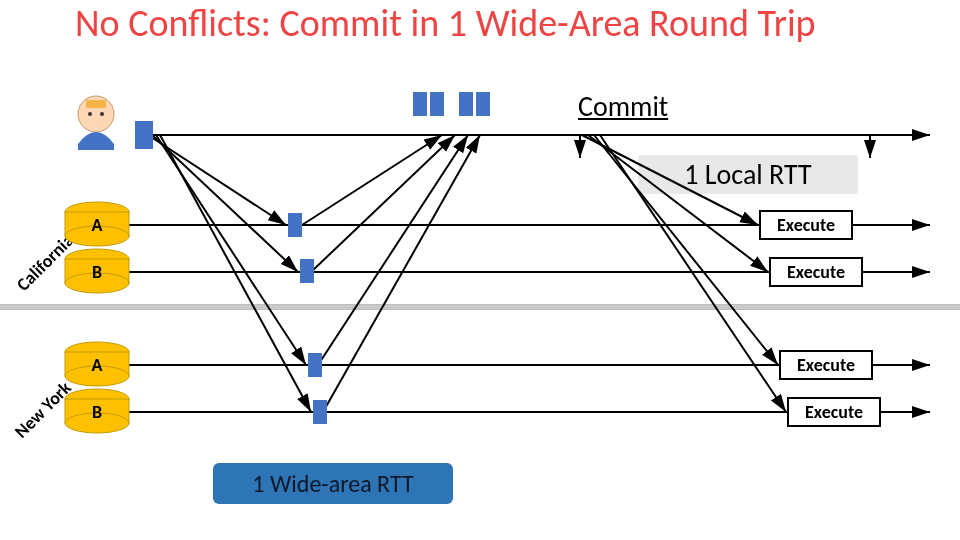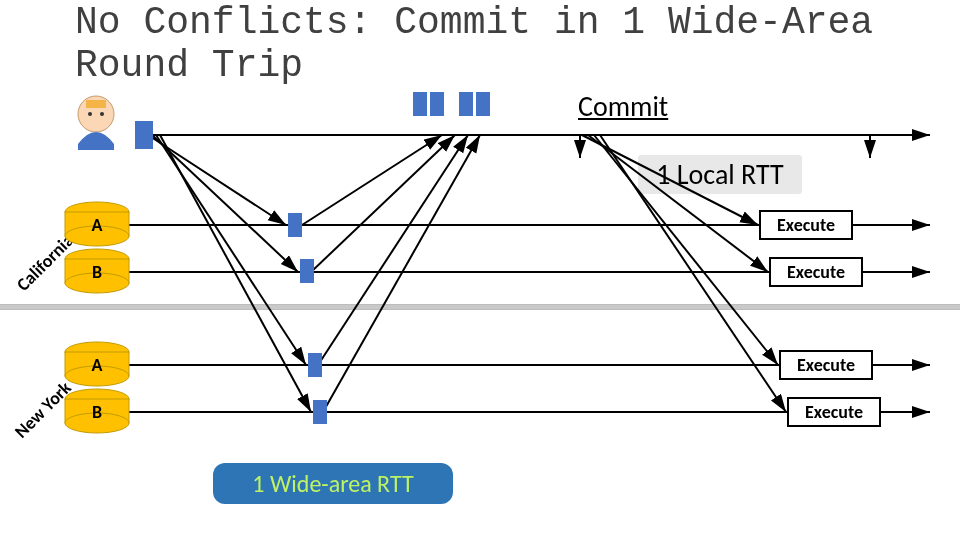--- a/index.html
+++ b/index.html
@@ -1,22 +1,22 @@
 <!DOCTYPE html>
 <html><head>
 <meta charset="utf-8">
 <style>
   * { box-sizing: border-box; margin: 0; padding: 0; }
   html, body { width: 960px; height: 540px; font-family: "Segoe UI", Calibri, Arial, sans-serif; background: #fff; overflow: hidden; }
   .stage { position: relative; width: 960px; height: 540px; }
-  .title { position: absolute; left: 75px; top: 2px; width: 800px; font-size: 38px; color: #404040; line-height: 1.12; font-family: Liberation Mono, monospace; }
+  .title { position: absolute; left: 75px; top: 2px; width: 800px; font-size: 38px; color: #ef4444; line-height: 1.12; }
   .preaccept { position: absolute; left: 127px; top: 89px; font-size: 28px; text-decoration: underline; }
   .commit { position: absolute; left: 578px; top: 89px; font-size: 28px; text-decoration: underline; }
-  .localrtt { position: absolute; left: 638px; top: 155px; width: 164px; text-align: center; font-size: 28px; background: #e8e8e8; border-radius: 3px; padding: 2px 6px; }
-  .widelabel { position: absolute; left: 213px; top: 463px; width: 240px; text-align: center; background: #2E75B6; color: #bef264; font-size: 24px; padding: 6px 8px; border-radius: 12px; }
+  .localrtt { position: absolute; left: 638px; top: 155px; width: 220px; text-align: center; font-size: 28px; background: #e8e8e8; border-radius: 3px; padding: 2px 6px; }
+  .widelabel { position: absolute; left: 213px; top: 463px; width: 240px; text-align: center; background: #2E75B6; color: #0f172a; font-size: 24px; padding: 6px 8px; border-radius: 6px; }
   svg.diagram { position: absolute; left: 0; top: 0; }
   .loclabel { position: absolute; font-size: 18px; font-weight: 700; transform: rotate(-45deg); transform-origin: left top; }
   .ca { left: 12px; top: 280px; }
   .ny { left: 10px; top: 427px; }
   .divider { position: absolute; left: 0; top: 304px; width: 960px; height: 6px; background: #c9c9c9; border-top: 1px solid #bdbdbd; border-bottom: 1px solid #bdbdbd; }
 </style>
 </head>
 <body>
 
 <div class="stage">

